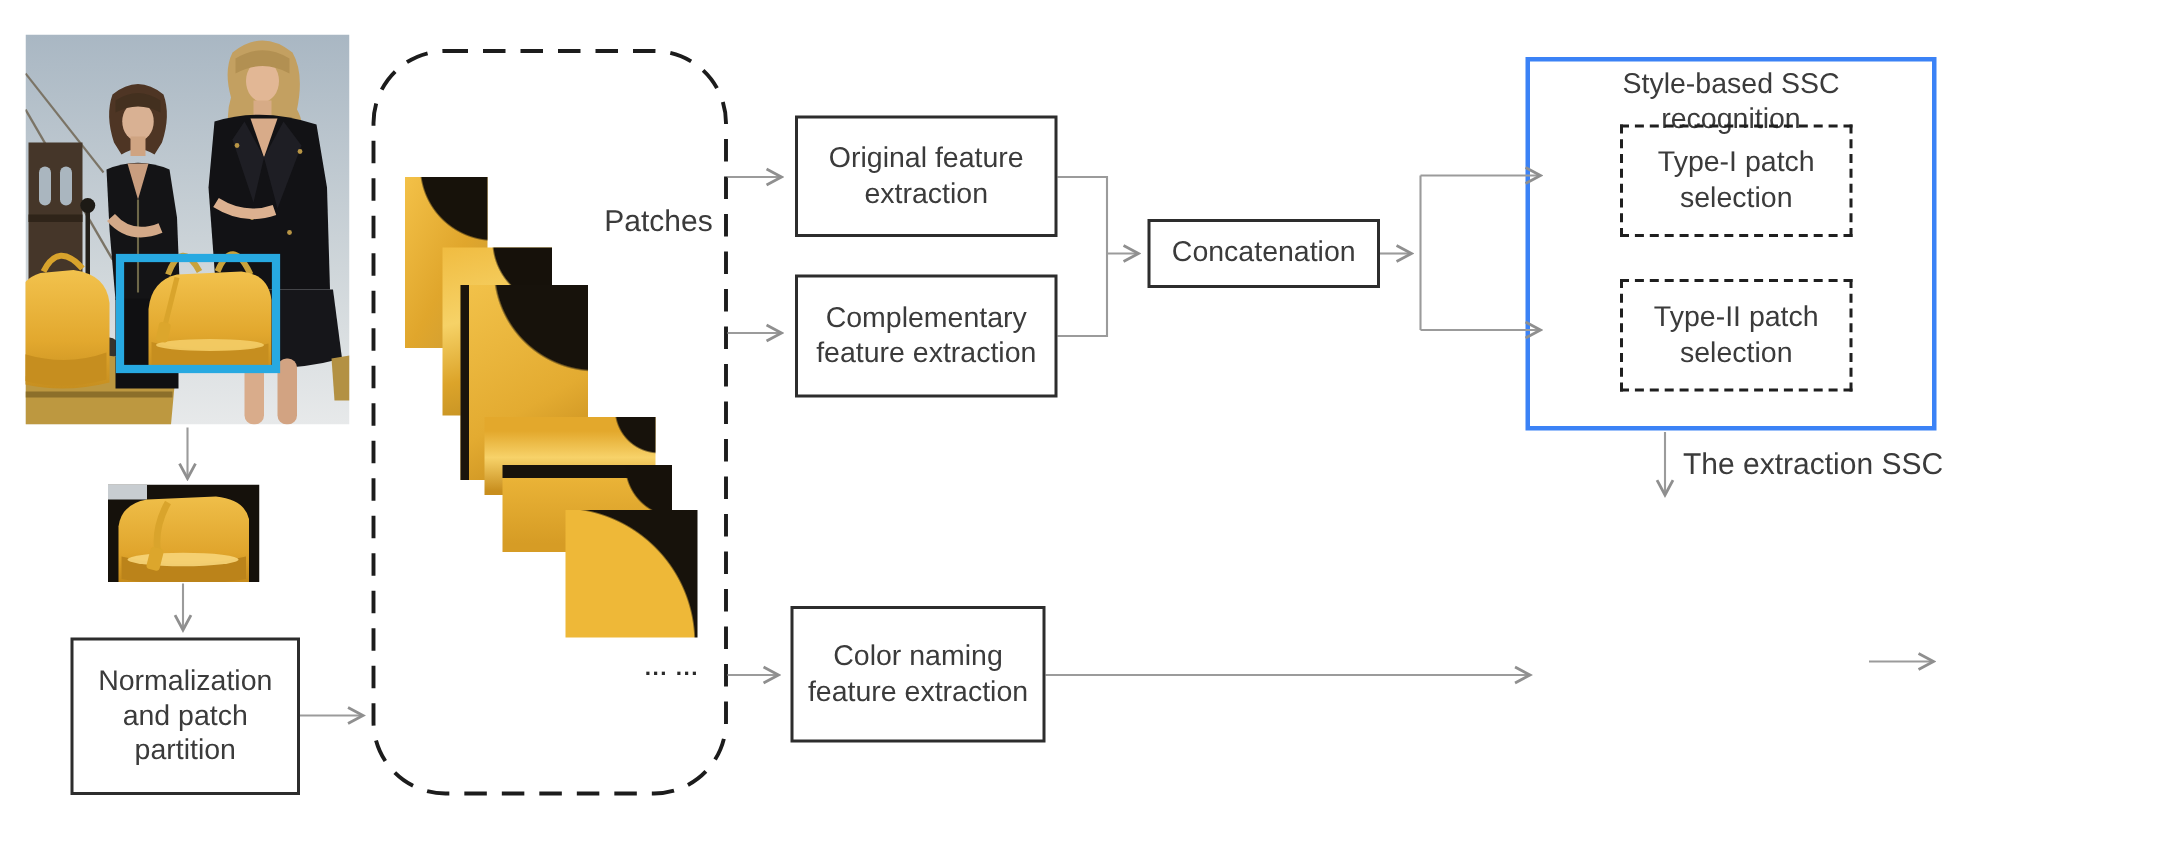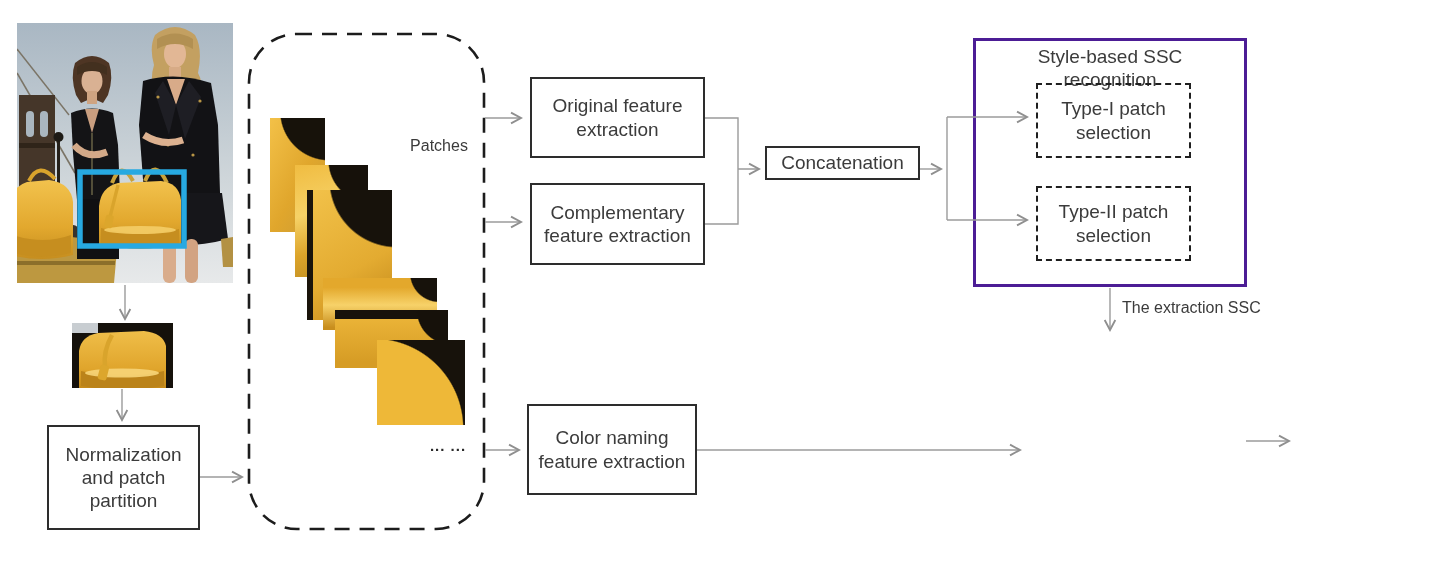--- a/index.html
+++ b/index.html
@@ -10,31 +10,31 @@
   svg.overlay { position:absolute; left:0; top:0; z-index:1; }
   .layer2 { z-index:2; }
   .node, .lbl { z-index:3; }
 
   .node {
     position:absolute; display:flex; align-items:center; justify-content:center;
     text-align:center; font-size:19px; line-height:1.22; color:#3b3b3b;
     background:transparent; box-sizing:border-box;
   }
   .solid  { border:2.5px solid #2d2d2d; }
-  .solid-thick { border:3px solid #4c1d95; }
+  .solid-thick { border:3px solid #3b82f6;margin-left:44px; }
   .dashedbox { border:2.5px dashed #1f1f1f; }
 
   .groupbox { position:absolute; box-sizing:border-box; background:transparent; }
   .group-title {
     position:absolute; left:0; right:0; top:5px; text-align:center;
     font-size:19px; line-height:1.2; color:#3b3b3b;
   }
   .group-title .inner { display:inline-block; max-width:218px; }
 
-  .lbl { position:absolute; font-size:16px; color:#3b3b3b; line-height:1.25; }
+  .lbl { position:absolute; font-size:20px; color:#3b3b3b; line-height:1.25; }
 
   
   .photo { position:absolute; left:17px; top:23px; width:216px; height:260px; }
   .crop  { position:absolute; left:72px; top:323px; width:101px; height:65px; }
 
   
   .patch { position:absolute; }
   .p1 { left:270px; top:118px; width:55px;  height:114px;
         background:
           radial-gradient(circle at 108% -6%, #17120a 36%, rgba(0,0,0,0) 37%),
@@ -57,21 +57,21 @@
           radial-gradient(circle at 103% 0%, #16110a 26%, rgba(0,0,0,0) 27%),
           linear-gradient(to bottom, #17120b 0 15%, #eab337 15%, #d69c25 90%); }
   .p6 { left:377px; top:340px; width:88px; height:85px;
         background:
           radial-gradient(circle at -4% 104%, #eeb838 0 70%, #17120b 71%); }
 
   
   .n-norm   { left:47px;  top:425px; width:153px; height:105px; }
   .n-orig   { left:530px; top:77px;  width:175px; height:81px;  }
   .n-comp   { left:530px; top:183px; width:175px; height:82px;  }
-  .n-concat { left:765px; top:146px; width:155px; height:34px;  }
+  .n-concat { left:765px; top:146px; width:155px; height:46px;  }
   .n-cnam   { left:527px; top:404px; width:170px; height:91px;  }
 
   .g-style  { left:973px; top:38px;  width:274px; height:249px; }
   .n-type1  { left:60px;  top:42px;  width:155px; height:75px;  position:absolute; }
   .n-type2  { left:60px;  top:145px; width:155px; height:75px;  position:absolute; }
 
   .g-color  { left:973px; top:337px; width:273px; height:206px; }
   .n-dom    { left:54px;  top:61px;  width:161px; height:102px; position:absolute; }
 
   .lbl-patches    { left:398px;  top:136px; width:82px;  text-align:center; }

